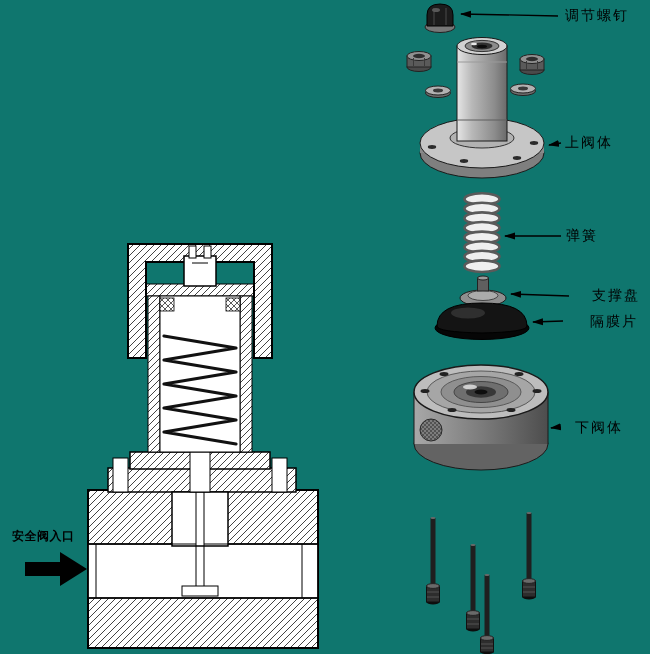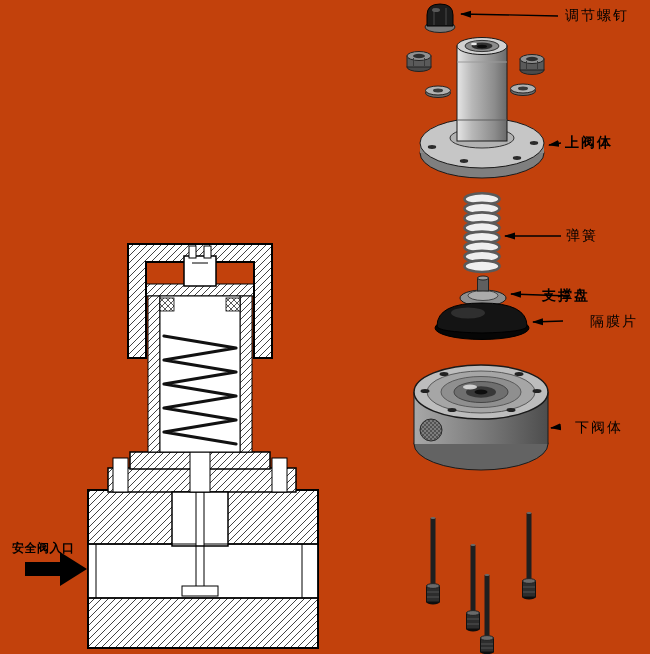--- a/index.html
+++ b/index.html
@@ -1,20 +1,20 @@
 <!DOCTYPE html>
 <html><head>
 <meta charset="utf-8">
 <style>
   html, body { margin: 0; padding: 0; background: #fff; }
   .canvas {
     position: relative;
     width: 650px;
     height: 654px;
-    background: #c2410c;
+    background: #0f766e;
     overflow: hidden;
     font-family: "DejaVu Sans", "Liberation Sans", sans-serif;
   }
   .canvas svg { position: absolute; left: 0; top: 0; }
   .lbl {
     position: absolute;
     color: #000;
     white-space: nowrap;
     font-family: "DejaVu Sans", "Liberation Sans", sans-serif;
   }
@@ -244,20 +244,20 @@
       <line x1="561" y1="236" x2="505" y2="236" marker-end="url(#ah)"></line>
       <line x1="569" y1="296" x2="511" y2="294" marker-end="url(#ah)"></line>
       <line x1="563" y1="321" x2="533" y2="322" marker-end="url(#ah)"></line>
       <line x1="559" y1="427" x2="551" y2="428" marker-end="url(#ah)"></line>
     </g>
 
     <polygon points="25,562 60,562 60,552 87,569 60,586 60,576 25,576" fill="#000"></polygon>
   </svg>
 
   <div class="lbl lbl-r" style="left:565px; top:7px;">调节螺钉</div>
-  <div class="lbl lbl-r" style="left:565px; top:134px;font-weight:bold;">上阀体</div>
+  <div class="lbl lbl-r" style="left:565px; top:134px;">上阀体</div>
   <div class="lbl lbl-r" style="left:566px; top:227px;">弹簧</div>
-  <div class="lbl lbl-r" style="left:542px; top:287px;font-weight:bold;">支撑盘</div>
+  <div class="lbl lbl-r" style="left:592px; top:287px;">支撑盘</div>
   <div class="lbl lbl-r" style="left:590px; top:313px;">隔膜片</div>
   <div class="lbl lbl-r" style="left:575px; top:419px;">下阀体</div>
-  <div class="lbl lbl-inlet" style="left:12px;  top:540px;">安全阀入口</div>
+  <div class="lbl lbl-inlet" style="left:12px;  top:528px;">安全阀入口</div>
 
 </div>
 
 </body></html>

